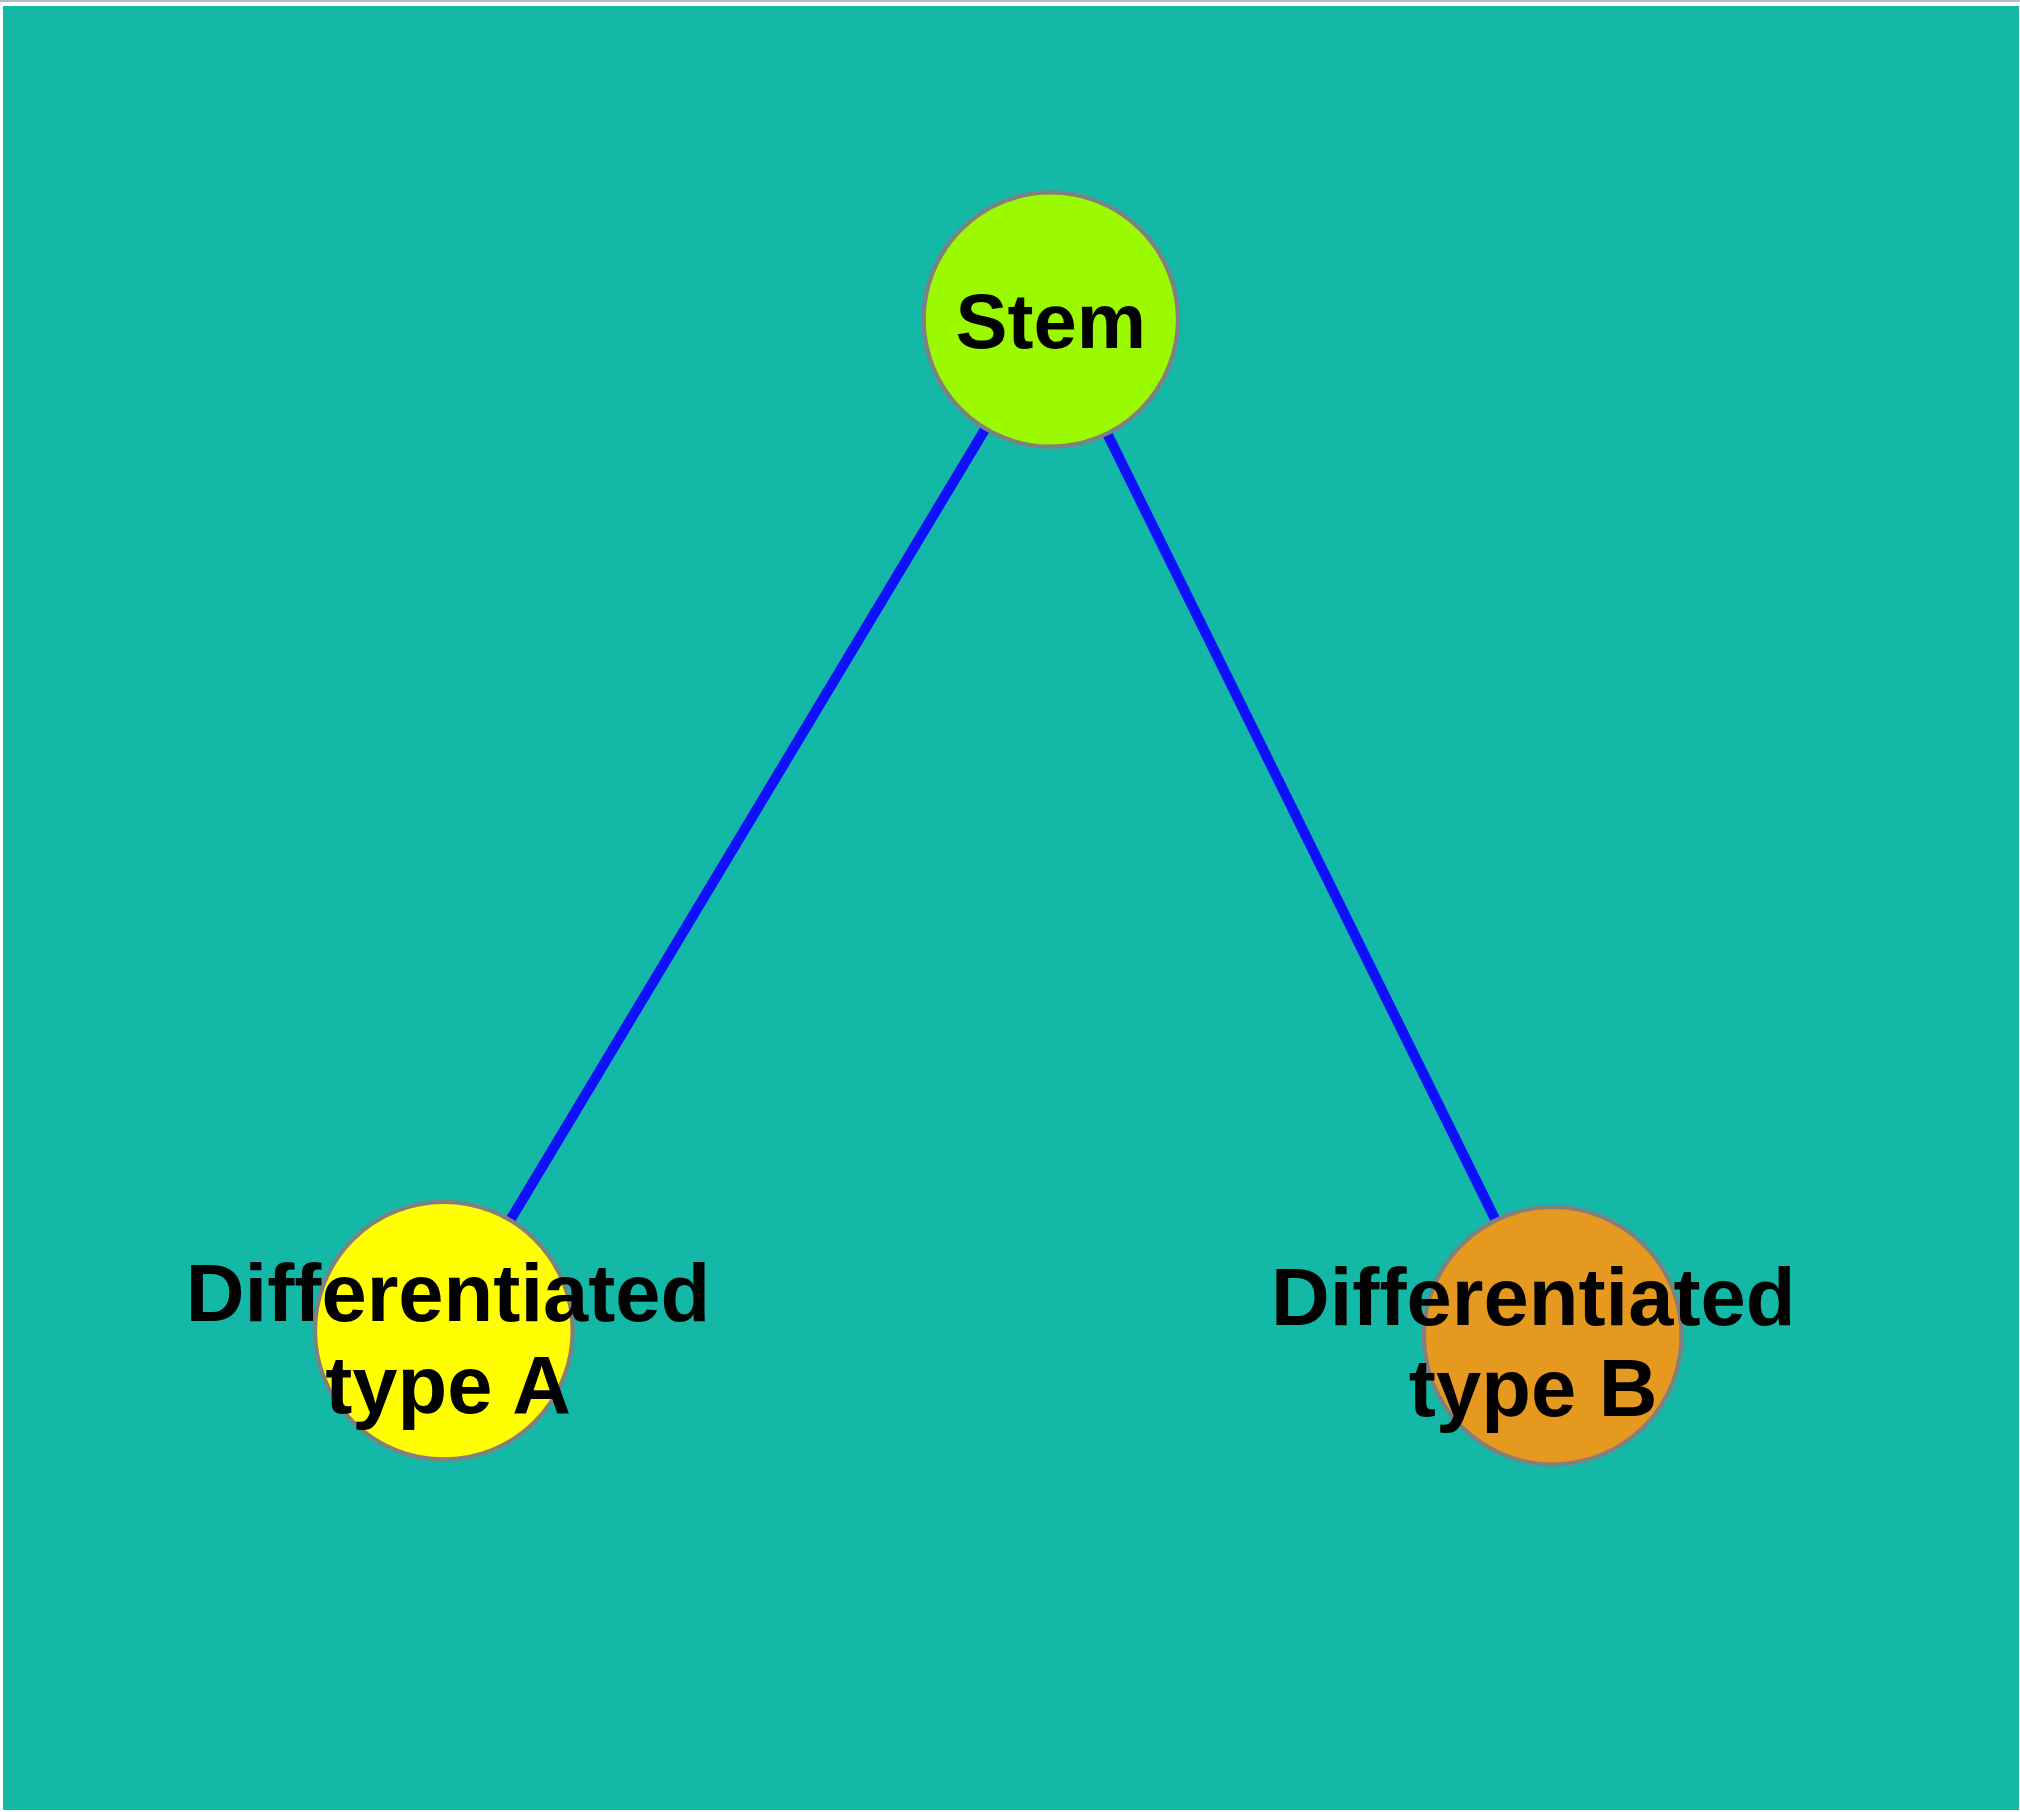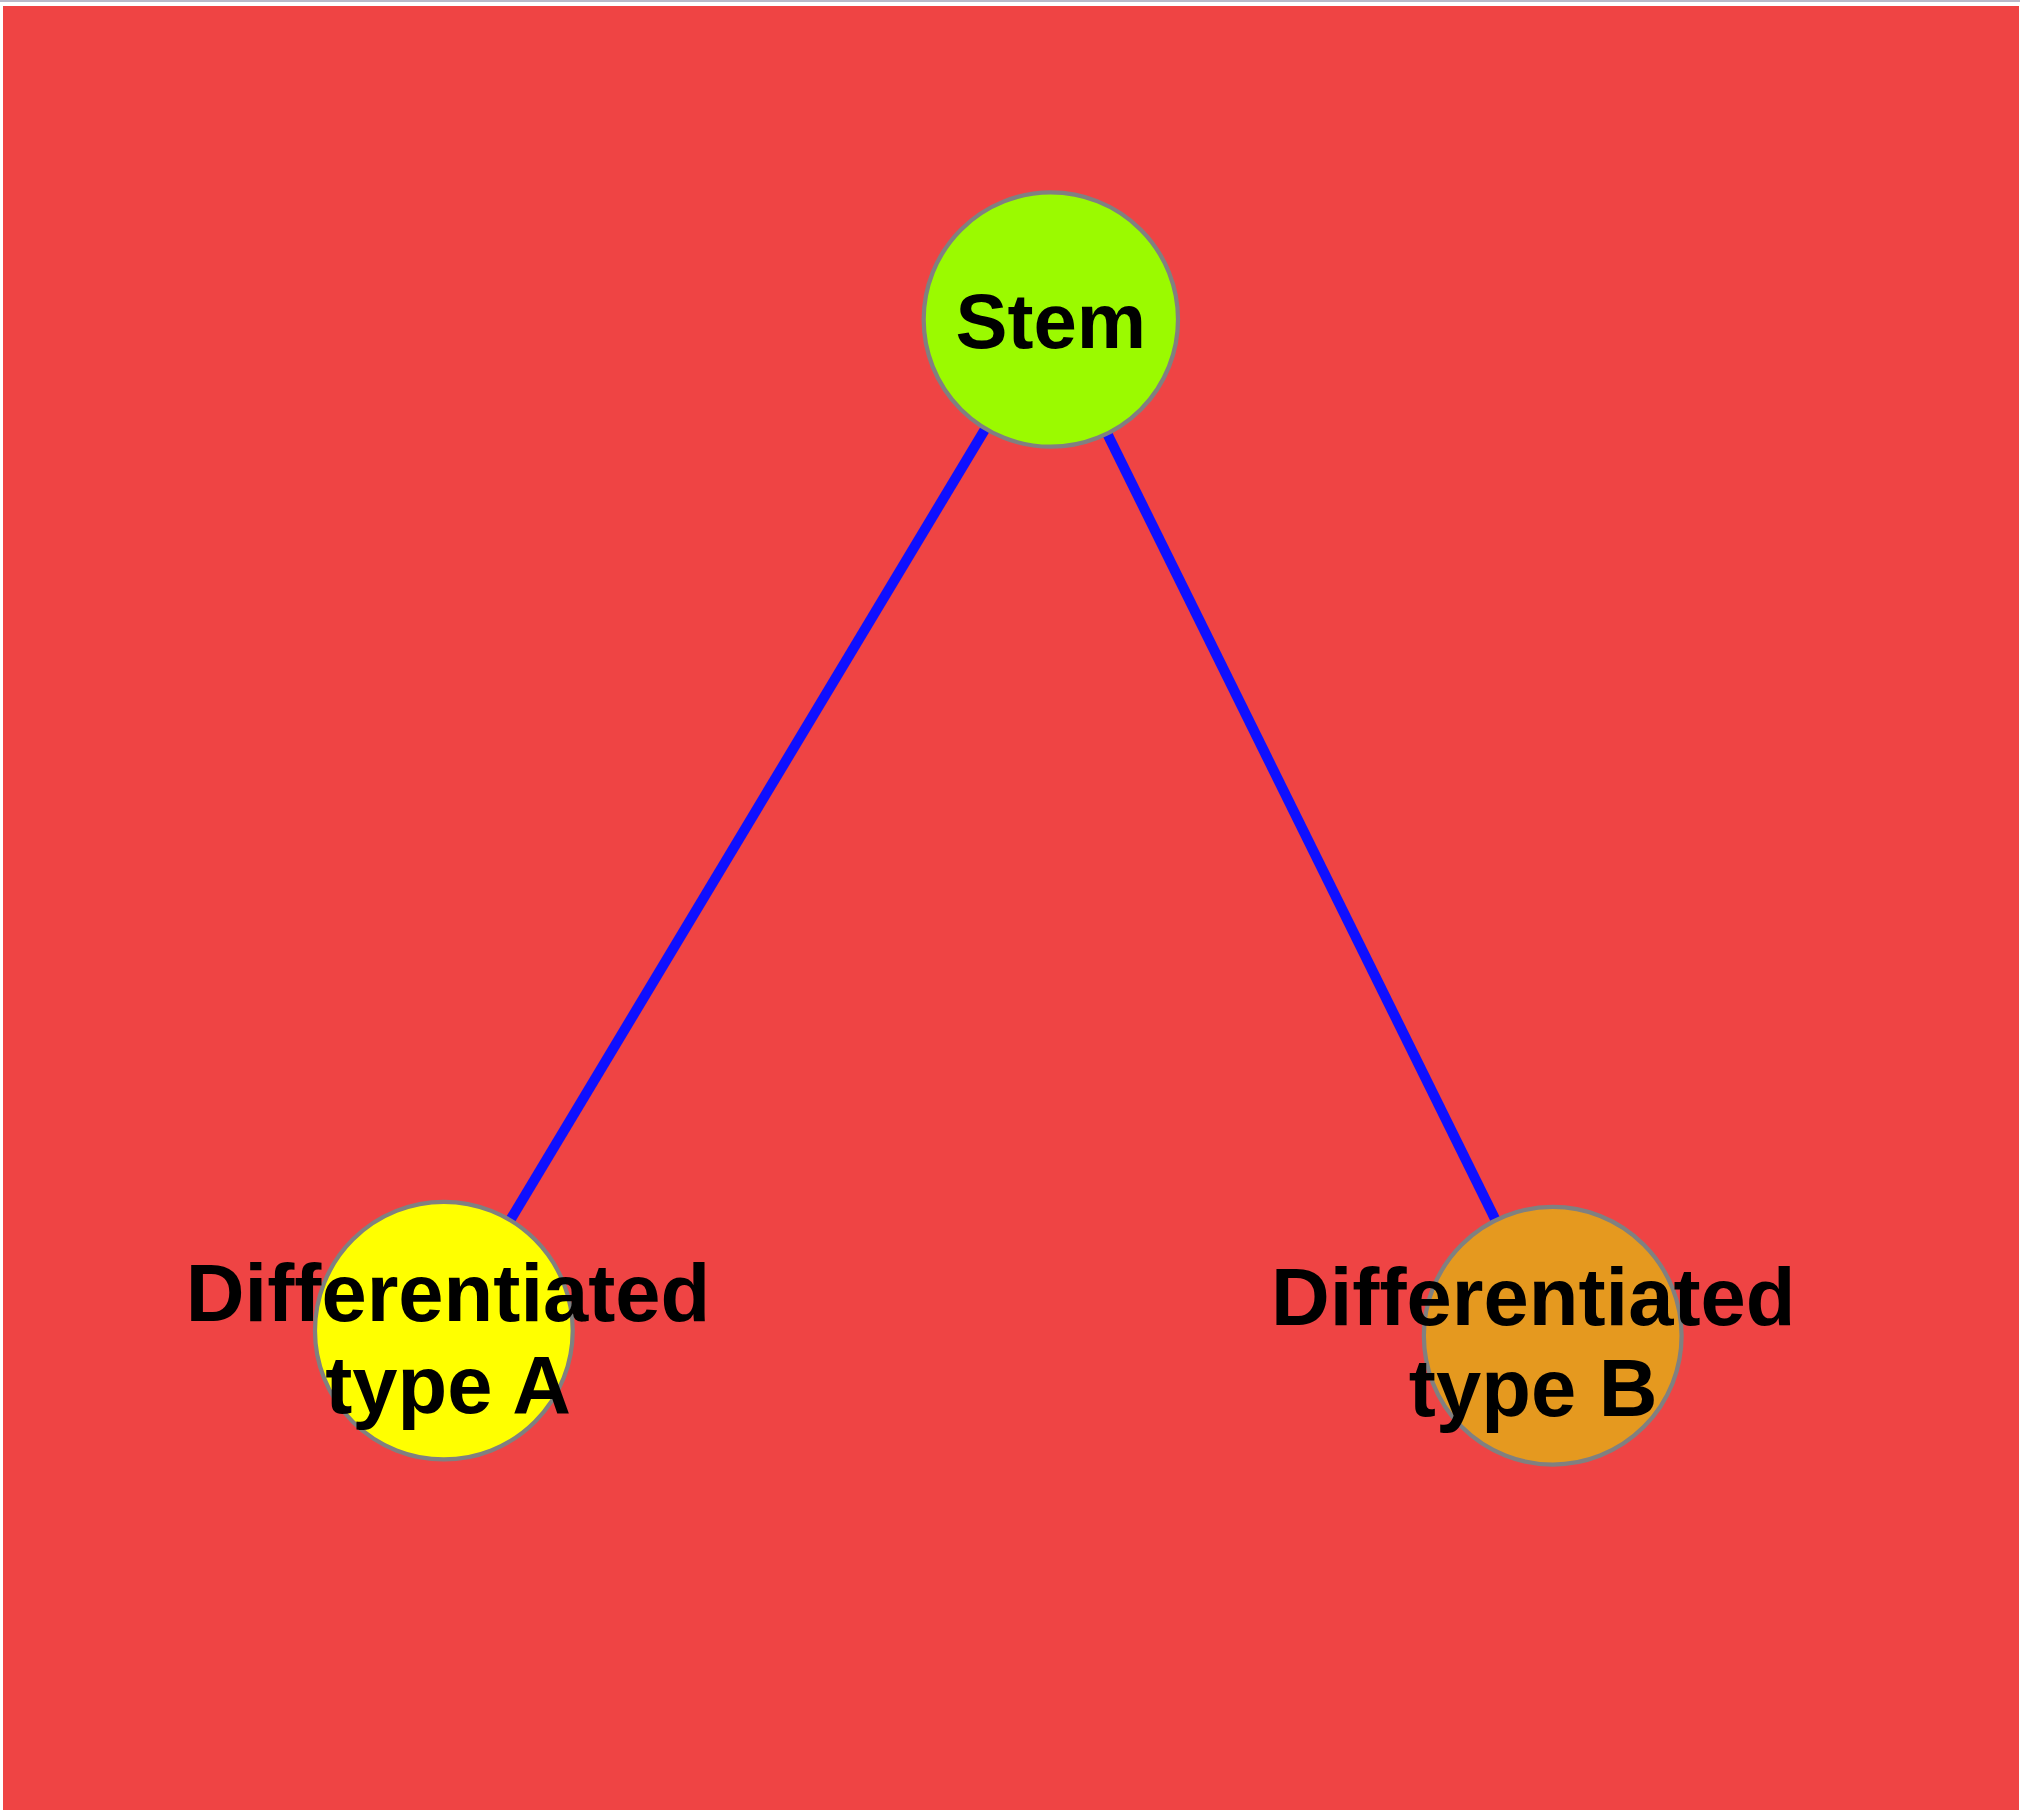--- a/index.html
+++ b/index.html
@@ -20,21 +20,21 @@
     position: absolute;
     top: 0; left: 0; right: 0;
     height: 1.7px;
     background: #b9b9c9;
     z-index: 3;
   }
   
   .canvas {
     position: absolute;
     top: 6px; left: 2.5px; right: 2.5px; bottom: 2.5px;
-    background: #ef4444;
+    background: #14b8a6;
     z-index: 1;
   }
   .canvas svg {
     display: block;
     width: 100%;
     height: 100%;
   }
   .edge {
     stroke-width: 12px;
     fill: none;

